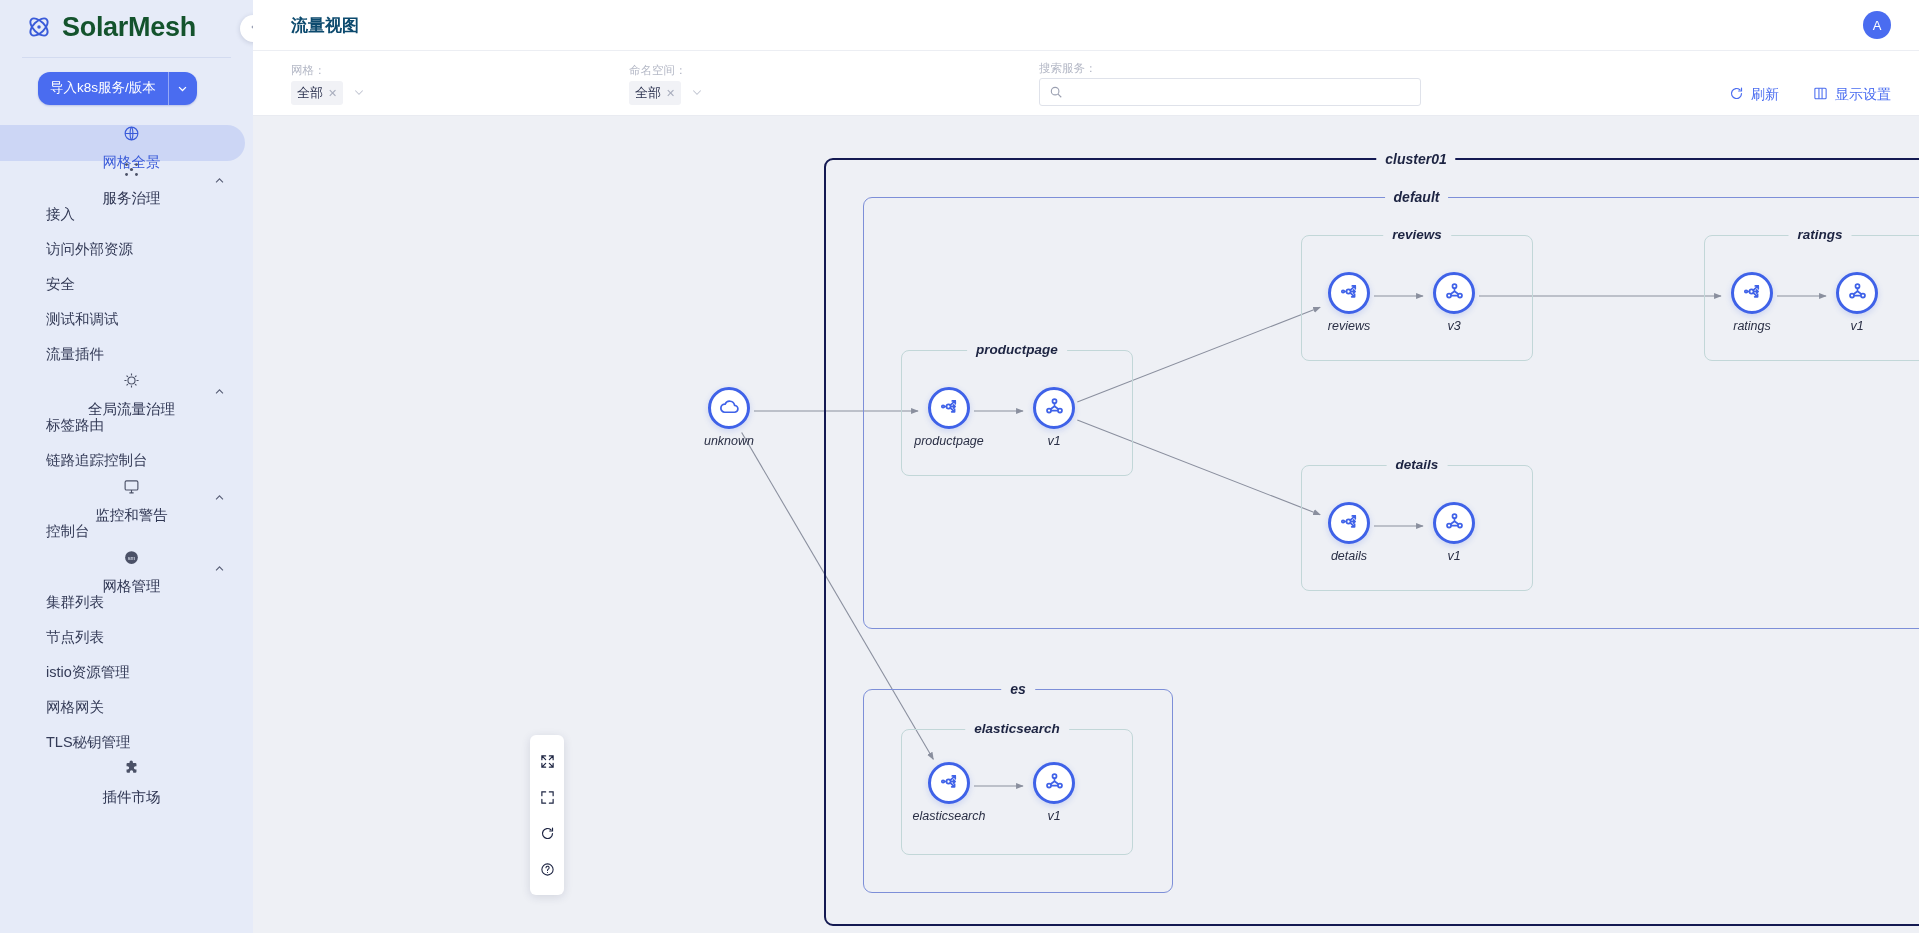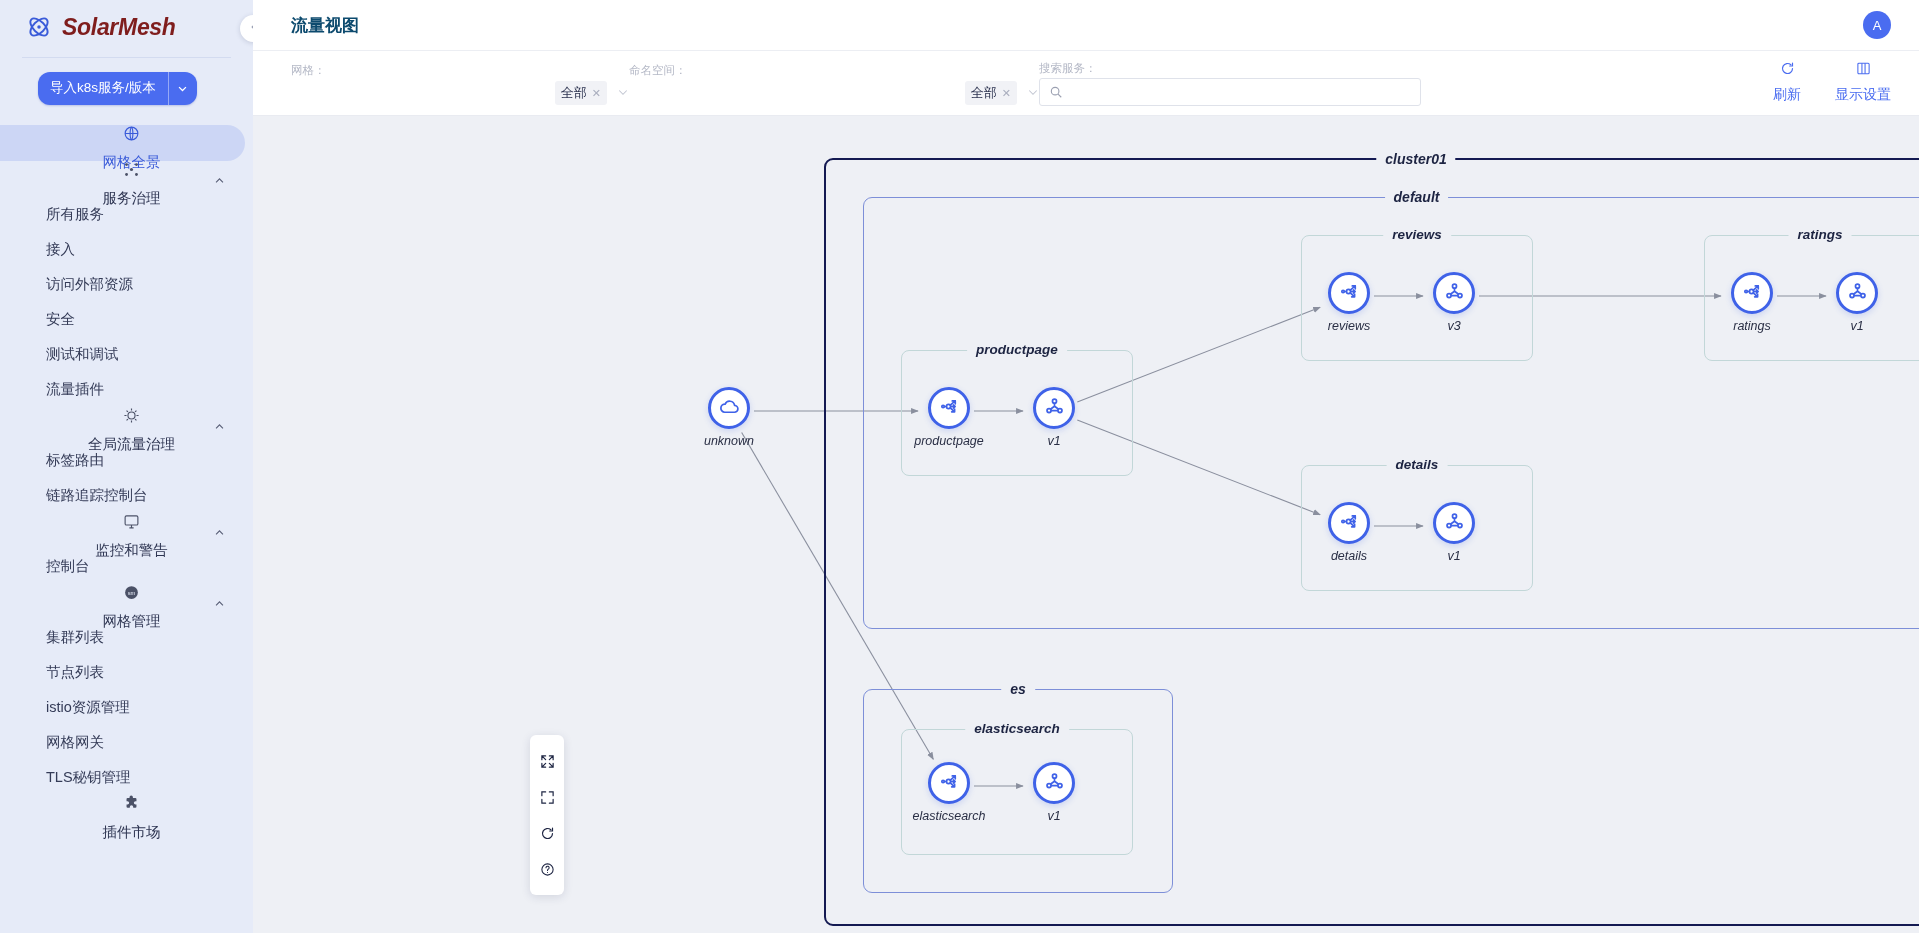--- a/index.html
+++ b/index.html
@@ -18,23 +18,22 @@
     flex: 0 0 253px;
     position: relative;
     overflow: hidden;
   }
   .brand {
     height: 54px; display: flex; align-items: center; gap: 10px;
     padding: 0 0 0 26px;
   }
   .brand-logo { width: 26px; height: 26px; color: #3a5bd9; flex: 0 0 26px; }
   .brand-name {
-    font-size: 23px; font-weight: bold; color: #7f1d1d;
+    font-size: 27px; font-weight: bold; color: #14532d;
     letter-spacing: -0.3px;
-    font-style: italic;
   }
   .brand-divider { height: 1px; background: #d3dbf0; margin: 3px 22px 0 22px; }
   .import-row { padding: 14px 0 12px 38px; }
   .import-btn {
     display: inline-flex; align-items: stretch;
     background: #4a6cf0; border-radius: 12px; overflow: hidden;
     box-shadow: 0 1px 2px rgba(60,80,180,.25);
     cursor: pointer;
   }
   .import-btn-label {
@@ -97,21 +96,21 @@
   .filterbar {
     height: 65px; flex: 0 0 65px; background: #fff;
     display: flex; align-items: flex-end; padding: 0 28px 9px 38px;
     border-bottom: 1px solid #e9ebf1; position: relative;
   }
   .filter-field { position: relative; }
   .filter-label {
     font-size: 11.5px; color: #b4b8c6; margin-bottom: 2px; display: block;
   }
   .select-box {
-    display: flex; align-items: center; justify-content: flex-end;
+    display: flex; align-items: center; justify-content: flex-start;
     height: 26px; cursor: pointer;
   }
   .tag {
     display: inline-flex; align-items: center; gap: 5px;
     background: #f1f2f6; border-radius: 3px; padding: 3px 6px;
     font-size: 13px; color: #2d3350;
   }
   .tag-x { color: #a8adbd; font-size: 11px; cursor: pointer; }
   .select-caret { color: #c2c6d2; font-size: 11px; margin-left: 10px; }
 
@@ -125,21 +124,21 @@
   .search-input-wrap input {
     border: 0; outline: 0; flex: 1; font-size: 13px; color: #2d3350;
     font-family: "Liberation Sans", sans-serif; background: transparent;
   }
   .search-input-wrap input::placeholder { color: #c3c7d3; }
   .magnifier { width: 14px; height: 14px; color: #9ba0b1; flex: 0 0 14px; }
 
   .topactions { display: flex; align-items: center; gap: 34px; margin-left: auto; padding-bottom: 2px; }
   .topaction {
     display: flex; align-items: center; gap: 7px;
-    color: #4a6cf0; font-size: 14px; cursor: pointer; flex-direction: column;
+    color: #4a6cf0; font-size: 14px; cursor: pointer;
   }
   .topaction svg { width: 15px; height: 15px; }
 
   
   #canvas {
     flex: 1; position: relative; background: #eef0f5; overflow: hidden; font-style: italic;
   }
   #graph-svg { position: absolute; inset: 0; width: 100%; height: 100%; }
 
   .grp {
@@ -238,23 +237,20 @@
               <circle cx="12" cy="12" r="2.2"></circle>
             </svg>
         </span>
         <span>服务治理</span>
         <span class="nav-caret">
           <svg viewBox="0 0 16 16" fill="none" stroke="currentColor" stroke-width="1.7">
               <path d="M3 10l5-5 5 5"></path>
             </svg>
         </span>
       </div>
-      <div class="nav-sub">
-          <span>所有服务</span>
-        </div>
       <div class="nav-sub">
           <span>接入</span>
         </div>
       <div class="nav-sub">
           <span>访问外部资源</span>
         </div>
       <div class="nav-sub">
           <span>安全</span>
         </div>
       <div class="nav-sub">

